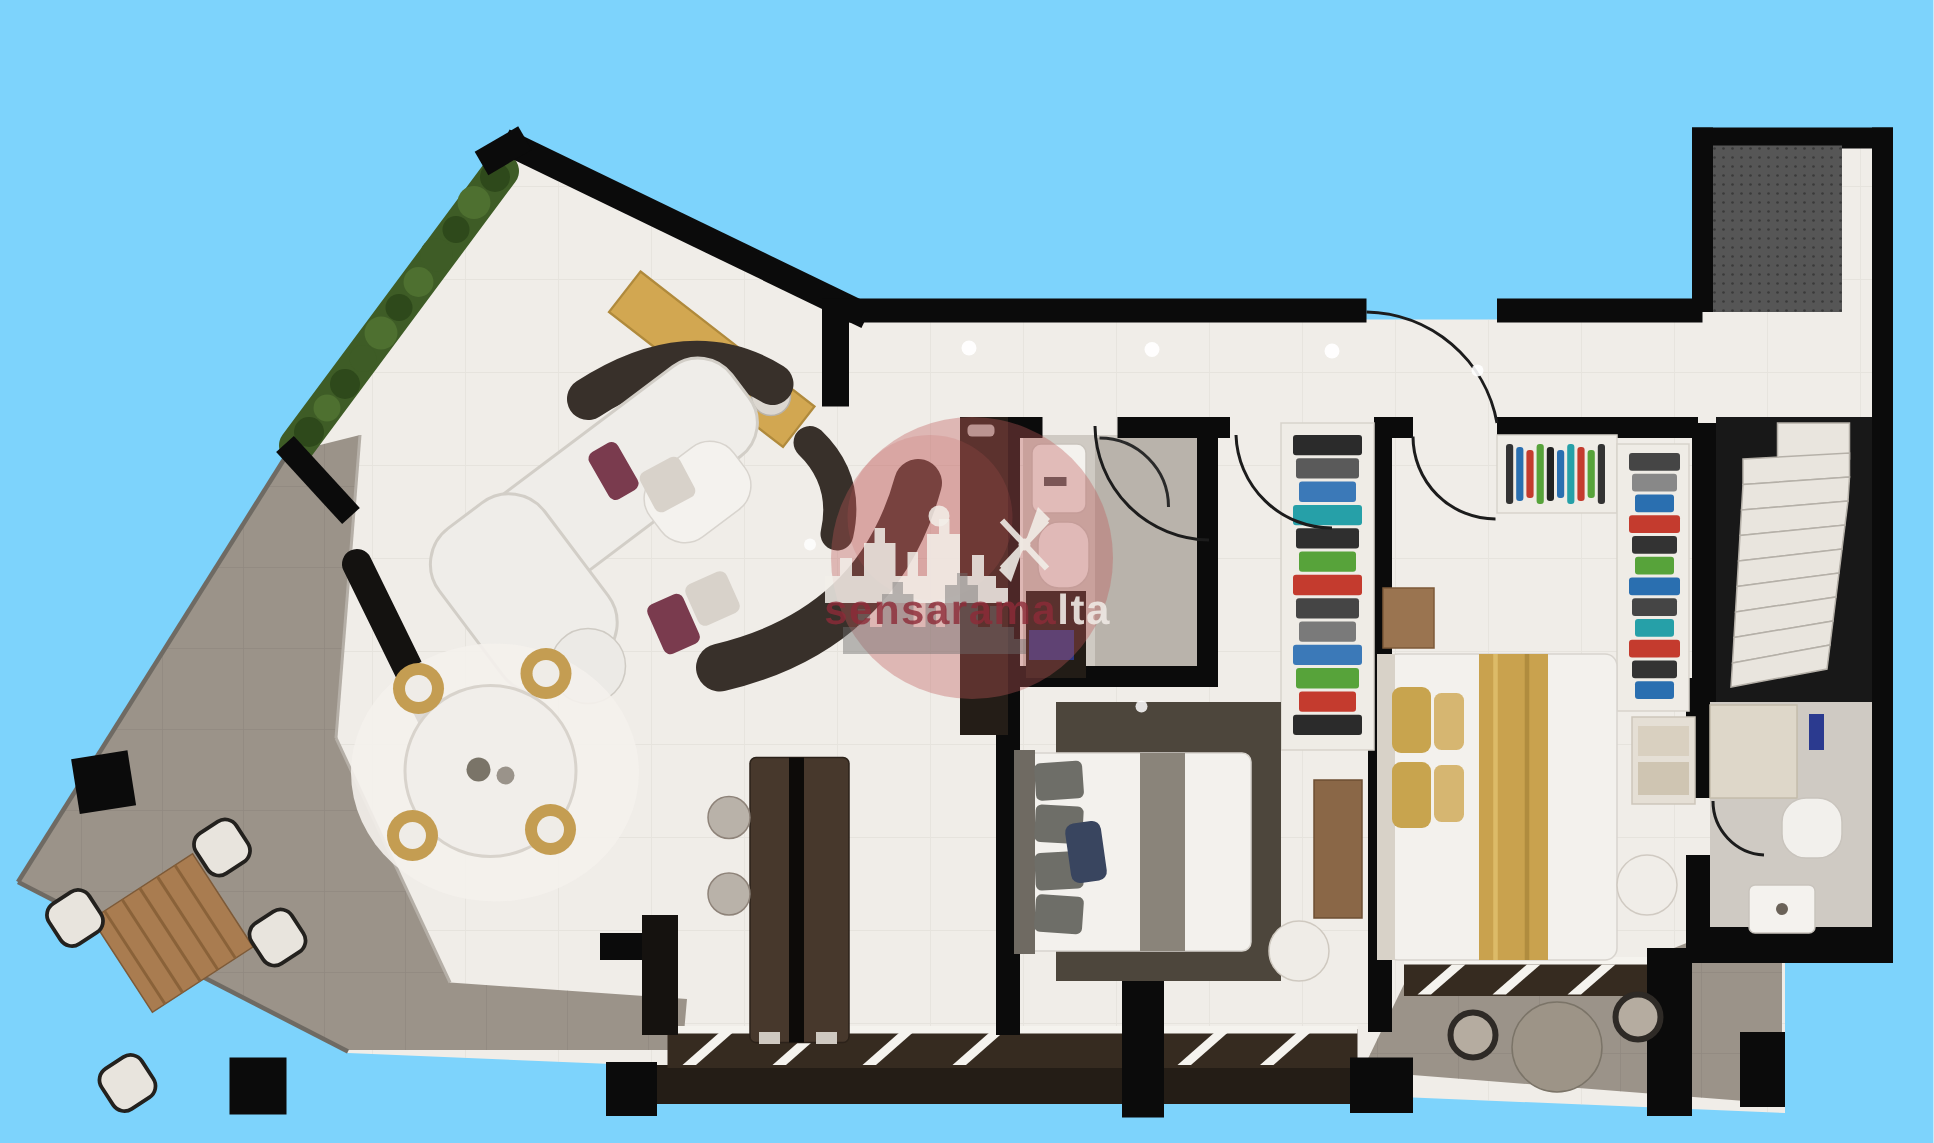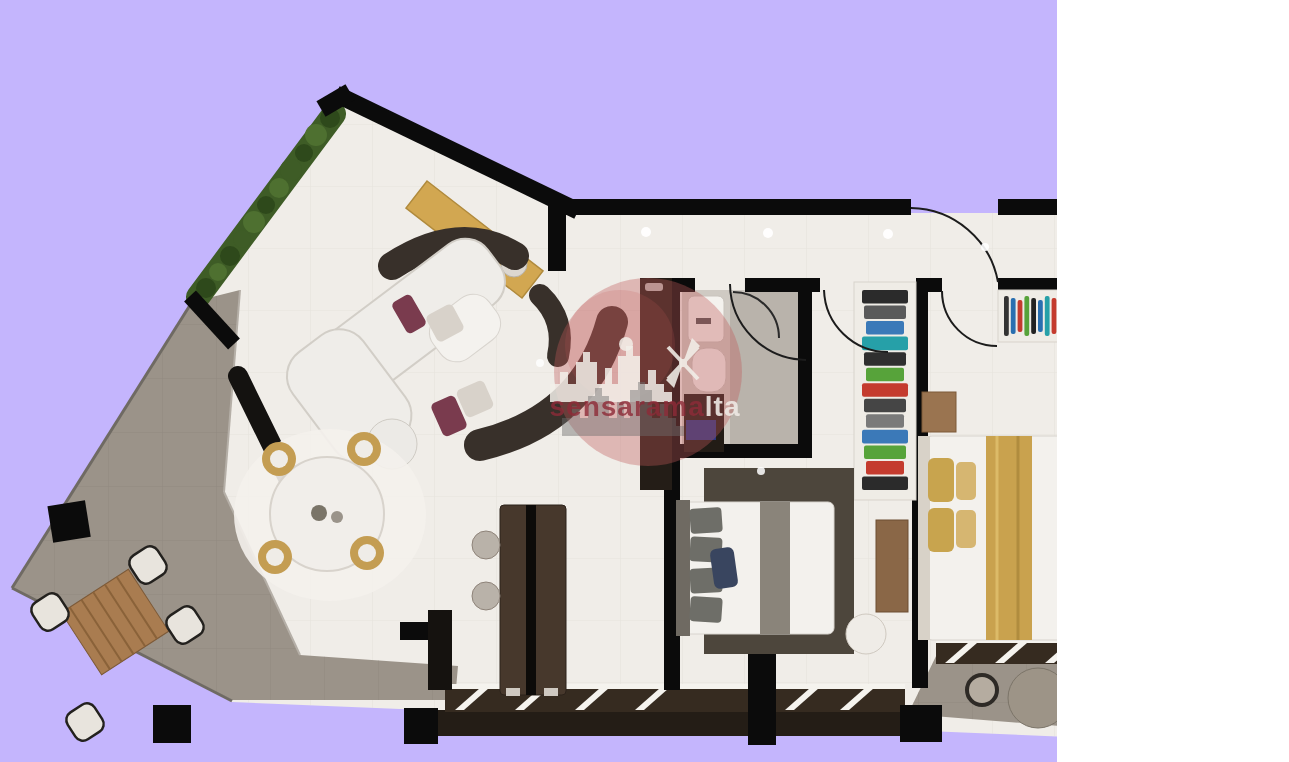--- a/index.html
+++ b/index.html
@@ -1,16 +1,16 @@
 <!DOCTYPE html>
 <html style="--wall: #0b0b0b; --floor-marble: #f0ede8; --floor-terrace: #9b9389; --floor-bath: #cfcac3; --floor-shower: #b9b3ab; --tile-line: #dcd8d2; --terrace-line: #89817a; --hedge: #3e5c26; --hedge-dark: #2e491b; --hedge-light: #4e7030; --console-yellow: #d2a751; --island-brown: #47382c; --cabinet-dark: #241d17; --rug-zebra: #38302a; --rug-bed1: #4d463c; --bed-white: #f3f1ed; --bed-stroke: #d8d4ce; --gold-pillow: #c8a44e; --gold-blanket: #c9a24e; --chair-gold: #c49d52; --pillow-maroon: #7a3b4e; --pillow-navy: #39455f; --wood: #a97c50; --wood-dark: #8a6747; --mat-blue: #2b3a8f; --sill-brown: #362b20; --fascia-brown: #241d16; --step-white: #e9e5de; --stair-void: #181818; --shaft-gray: #565656; --wm-red: #c05a5a; --wm-dark-red: #8e2b38; --wm-light-text: #efe9e4; --glass-line: #2a2a2a;"><head>
 <meta charset="utf-8">
 <style>
   html,body{margin:0;padding:0;background:#ffffff;}
-  #stage{position:relative;width:1057px;height:762px;background:#c4b5fd;overflow:hidden;
+  #stage{position:relative;width:1289px;height:762px;background:#7dd3fc;overflow:hidden;
          font-family:"Liberation Sans", sans-serif;}
   svg{display:block;}
   text{font-family:"Liberation Sans", sans-serif;}
 </style>
 </head>
 <body>
 
 <div id="stage">
 <svg width="1289" height="762" viewBox="0 0 1289 762">
   <defs>

